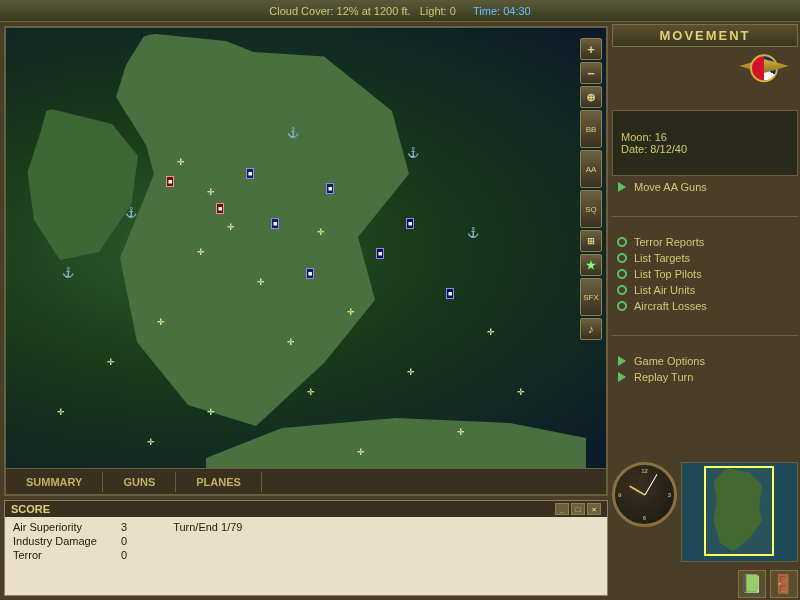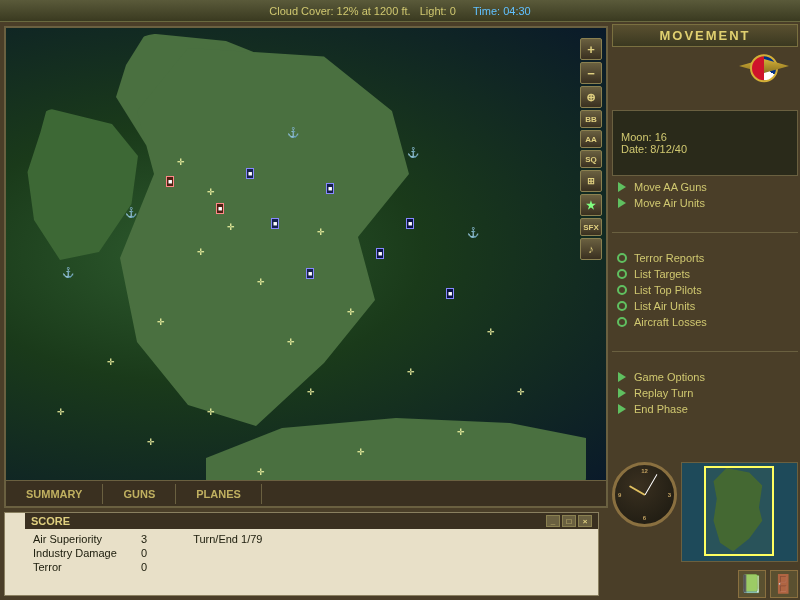--- a/index.html
+++ b/index.html
@@ -142,30 +142,30 @@
       display: flex;
       align-items: center;
       justify-content: center;
       cursor: pointer;
       font-size: 13px;
       font-weight: bold;
       border-radius: 2px;
     }
     .map-btn-label {
       width: 22px;
-      height: 18px;
+      height: 38px;
       background: linear-gradient(to bottom, #6a6040, #3a3020);
       border: 1px solid #8a8050;
       color: #e0d080;
       display: flex;
       align-items: center;
       justify-content: center;
       cursor: pointer;
       font-size: 8px;
-      font-weight: bold;
+      font-weight: normal;
       border-radius: 2px;
     }
 
     
     #map-tabs {
       height: 26px;
       background: #3a3020;
       display: flex;
       align-items: center;
       border-top: 1px solid #6a6040;
@@ -174,26 +174,25 @@
       padding: 4px 20px;
       font-size: 11px;
       font-weight: bold;
       color: #c0b060;
       cursor: pointer;
       border-right: 1px solid #6a6040;
     }
 
     
     #score-panel {
-      height: 84px;
+      height: 96px;
       background: #e8e0c8;
-      margin: 0 11px 4px 4px;
+      margin: 0 2px 4px 4px;
       border: 1px solid #8a8060;
       color: #000;
-      padding-left: 20px;
     }
     #score-header {
       background: #3a3020;
       color: #e0d080;
       font-size: 11px;
       font-weight: bold;
       padding: 2px 6px;
       display: flex;
       justify-content: space-between;
       align-items: center;
@@ -576,83 +575,71 @@
 
     <div id="right-menu">
 
       <div class="menu-section">
         <div class="menu-item">
           <div class="menu-icon">
               <div class="play-icon"></div>
             </div>
           <span>Move AA Guns</span>
         </div>
+      </div>
+
+      <div class="menu-divider"></div>
+
+      <div class="menu-section">
+        <div class="menu-item">
+          <div class="menu-icon">
+              <div class="circle-icon"></div>
+            </div>
+          <span>Terror Reports</span>
+        </div>
+        <div class="menu-item">
+          <div class="menu-icon">
+              <div class="circle-icon"></div>
+            </div>
+          <span>List Targets</span>
+        </div>
+        <div class="menu-item">
+          <div class="menu-icon">
+              <div class="circle-icon"></div>
+            </div>
+          <span>List Top Pilots</span>
+        </div>
+        <div class="menu-item">
+          <div class="menu-icon">
+              <div class="circle-icon"></div>
+            </div>
+          <span>List Air Units</span>
+        </div>
+        <div class="menu-item">
+          <div class="menu-icon">
+              <div class="circle-icon"></div>
+            </div>
+          <span>Aircraft Losses</span>
+        </div>
+      </div>
+
+      <div class="menu-divider"></div>
+
+      <div class="menu-section">
         <div class="menu-item">
           <div class="menu-icon">
               <div class="play-icon"></div>
             </div>
-          <span>Move Air Units</span>
-        </div>
-      </div>
-
-      <div class="menu-divider"></div>
-
-      <div class="menu-section">
-        <div class="menu-item">
-          <div class="menu-icon">
-              <div class="circle-icon"></div>
-            </div>
-          <span>Terror Reports</span>
-        </div>
-        <div class="menu-item">
-          <div class="menu-icon">
-              <div class="circle-icon"></div>
-            </div>
-          <span>List Targets</span>
-        </div>
-        <div class="menu-item">
-          <div class="menu-icon">
-              <div class="circle-icon"></div>
-            </div>
-          <span>List Top Pilots</span>
-        </div>
-        <div class="menu-item">
-          <div class="menu-icon">
-              <div class="circle-icon"></div>
-            </div>
-          <span>List Air Units</span>
-        </div>
-        <div class="menu-item">
-          <div class="menu-icon">
-              <div class="circle-icon"></div>
-            </div>
-          <span>Aircraft Losses</span>
-        </div>
-      </div>
-
-      <div class="menu-divider"></div>
-
-      <div class="menu-section">
+          <span>Game Options</span>
+        </div>
         <div class="menu-item">
           <div class="menu-icon">
               <div class="play-icon"></div>
             </div>
-          <span>Game Options</span>
-        </div>
-        <div class="menu-item">
-          <div class="menu-icon">
-              <div class="play-icon"></div>
-            </div>
           <span>Replay Turn</span>
-        </div>
-        <div class="menu-item">
-          <div class="menu-icon">
-              <div class="play-icon"></div>
-            </div>
-          <span>End Phase</span>
         </div>
       </div>
 
     </div>
 
     <div style="display:flex; gap:4px; align-items:flex-start; margin-top:2px;">
 
       <div id="clock">
         <span class="clock-num" style="top:3px;left:50%;transform:translateX(-50%);">12</span>
         <span class="clock-num" style="top:50%;right:3px;transform:translateY(-50%);">3</span>

